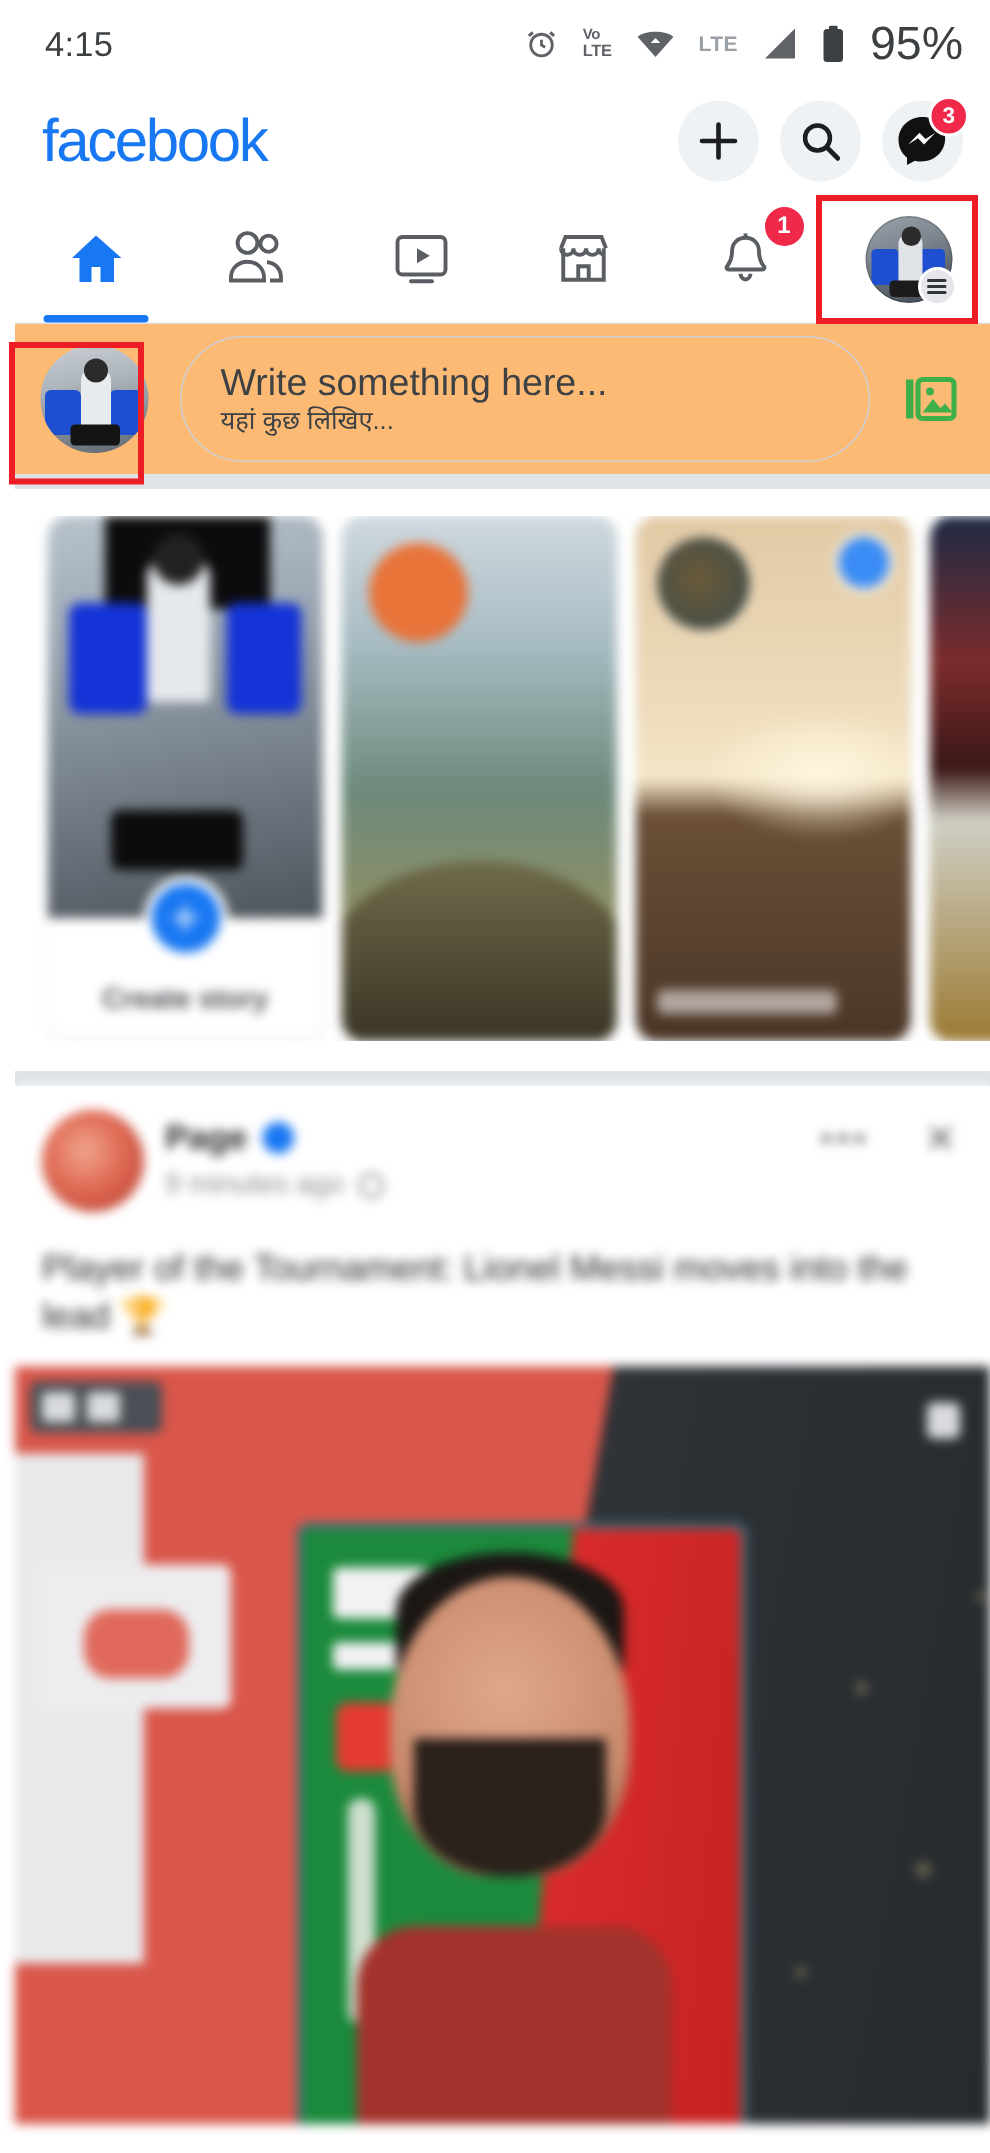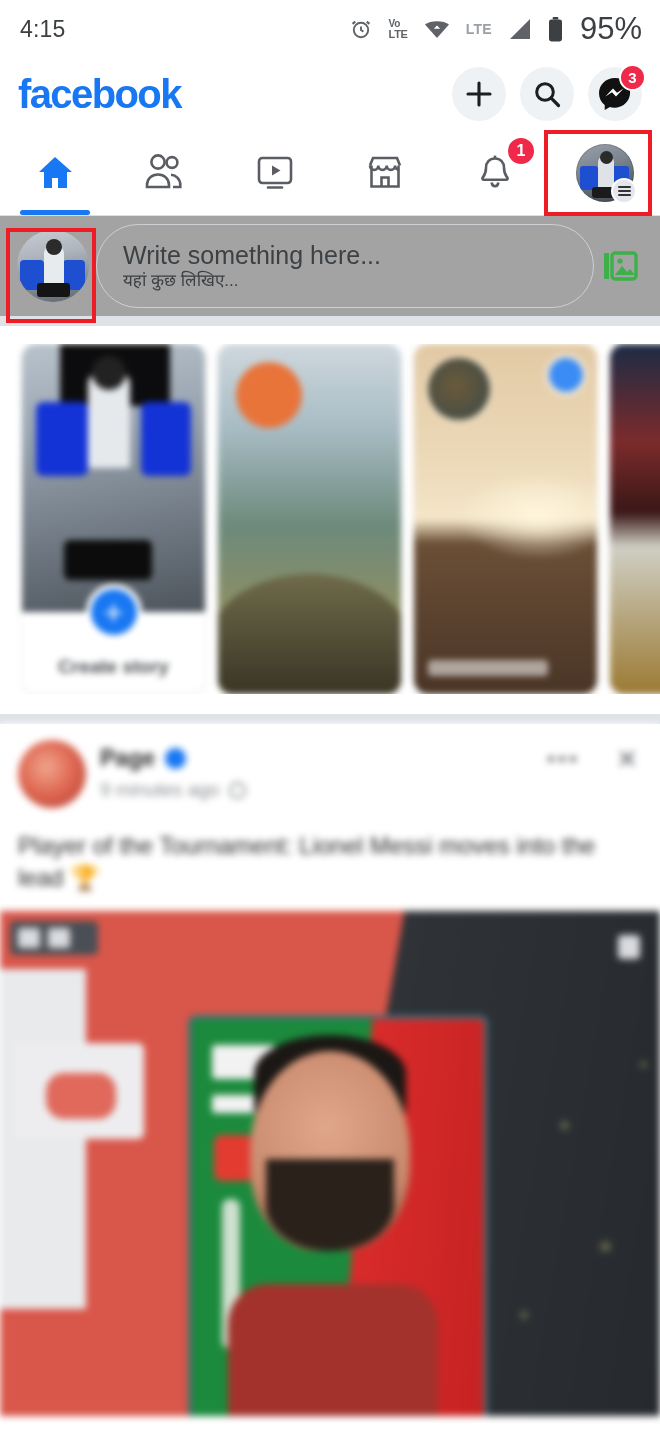--- a/index.html
+++ b/index.html
@@ -2,21 +2,21 @@
 <html><head>
 <meta charset="utf-8">
 <style>
   * { box-sizing: border-box; margin: 0; padding: 0; }
   html, body {
     width: 660px; height: 1435px;
     background: #ffffff;
     font-family: "Liberation Sans", "DejaVu Sans", sans-serif;
     overflow: hidden;
   }
-  #screen { position: relative; width: 660px; height: 1435px; background:#fff; overflow:hidden; }
+  #screen { position: relative; width: 660px; height: 1435px; background:#fff; overflow:hidden;padding-left:10px; }
 
   
   .statusbar {
     height: 58px; display:flex; align-items:center;
     justify-content:space-between; padding: 0 18px 0 20px;
     background:#ffffff; color:#4a4a4a;
   }
   .status-time { font-size:23px; color:#3c4043; letter-spacing:0.2px; }
   .status-icons { display:flex; align-items:center; gap:16px; }
   .si { display:flex; align-items:center; color:#5f6368; }
@@ -24,21 +24,21 @@
   .volte-top { font-size:10px; font-weight:bold; letter-spacing:-0.3px; }
   .volte-bot { font-size:11px; font-weight:bold; letter-spacing:-0.3px; }
   .lte-label { font-size:14px; font-weight:bold; color:#9aa0a6; letter-spacing:0.3px; }
   .battery-pct { font-size:31px; color:#3c4043; margin-left:1px; }
 
   
   .fb-header {
     height: 72px; display:flex; align-items:center;
     justify-content:space-between; padding: 0 18px 0 18px; background:#fff;
   }
-  .fb-logo { font-size:40px; font-weight:bold; color:#1877F2; letter-spacing:-1.6px; line-height:1; }
+  .fb-logo { font-size:40px; font-weight:normal; color:#1877F2; letter-spacing:-1.6px; line-height:1; }
   .header-actions { display:flex; align-items:center; gap:14px; }
   .circle-btn {
     width:54px; height:54px; border-radius:50%; background:#EFF2F5;
     display:flex; align-items:center; justify-content:center; position:relative; cursor:pointer;
   }
   .badge {
     position:absolute; background:#F02849; color:#fff; border-radius:50%;
     font-size:15px; font-weight:bold; display:flex; align-items:center; justify-content:center;
     border:2px solid #fff;
   }
@@ -71,22 +71,22 @@
   .av-img .legs{position:absolute;left:16px;bottom:4px;width:26px;height:11px;background:#1b1b1b;border-radius:3px;}
   .av-menu {
     position:absolute; right:-3px; bottom:-2px; width:26px; height:26px; border-radius:50%;
     background:#E4E6EB; border:2px solid #fff; display:flex; align-items:center;
     justify-content:center; flex-direction:column; gap:2px;
   }
   .av-menu i { display:block; width:13px; height:2px; background:#303338; border-radius:1px; }
 
   
   .composer {
-    height:110px; display:flex; align-items:center; gap:0;
-    padding:0 14px 0 10px; background:#a3a3a3; border-bottom:10px solid #dfe3e8;
+    height:110px; display:flex; align-items:center; gap:14px;
+    padding:0 14px 0 10px; background:#fdba74; border-bottom:10px solid #dfe3e8;
   }
   .composer-avatar-box { width:86px; height:92px; display:flex; align-items:center; justify-content:center; }
   .composer-avatar { width:72px; height:72px; border-radius:50%; position:relative; overflow:hidden;
     background:linear-gradient(170deg,#c9ced4 0%,#aeb5bc 35%,#5e666f 100%); }
   .composer-avatar .s1{position:absolute;left:3px;top:30px;width:24px;height:30px;background:#1d4fd0;border-radius:4px;}
   .composer-avatar .s2{position:absolute;right:4px;top:30px;width:22px;height:30px;background:#1d4fd0;border-radius:4px;}
   .composer-avatar .p1{position:absolute;left:27px;top:16px;width:20px;height:42px;background:#e8ebee;border-radius:7px 7px 2px 2px;}
   .composer-avatar .h1{position:absolute;left:29px;top:9px;width:16px;height:16px;background:#2b2b2b;border-radius:50%;}
   .composer-avatar .l1{position:absolute;left:20px;bottom:5px;width:33px;height:14px;background:#141414;border-radius:3px;}
   .composer-input {

